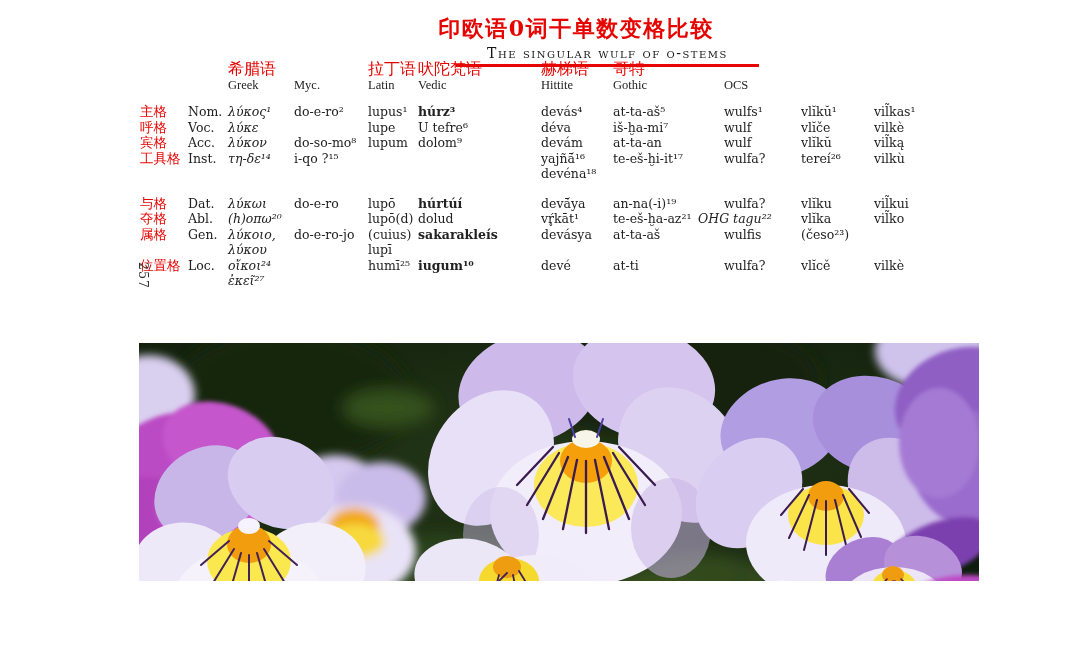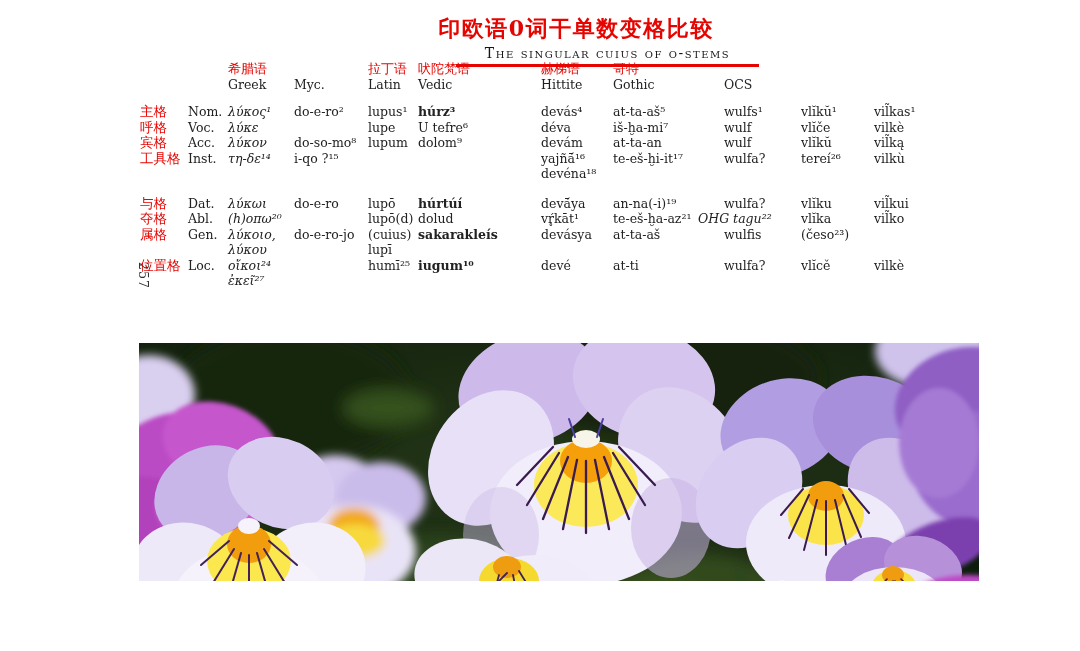--- a/index.html
+++ b/index.html
@@ -10,22 +10,22 @@
   .doc-title{position:absolute;top:14px;left:0;width:1080px;text-align:center;
     color:var(--accent);font-size:22px;font-weight:bold;letter-spacing:1.5px;}
   .subtitle-wrap{position:absolute;top:43px;left:420px;width:303px;text-align:center;
     border-bottom:3px solid var(--accent);padding-bottom:2px;}
   .doc-subtitle{font-variant:small-caps;font-size:14px;color:#151515;letter-spacing:1.5px;}
 
   .decl-table{position:absolute;left:104px;top:60px;width:836px;color:#222;font-size:12.5px;}
   .t-row{display:grid;grid-template-columns:48px 40px 66px 74px 50px 123px 72px 111px 77px 73px 102px;
     line-height:15.5px;align-items:start;}
   .t-head{margin-bottom:11px;}
-  .t-head .cn{display:block;color:var(--accent);font-size:13px;line-height:17px;min-height:17px;white-space:nowrap;}
-  .t-head .nm{display:block;line-height:16px;}
+  .t-head .cn{display:block;color:var(--accent);font-size:16px;line-height:17px;min-height:17px;white-space:nowrap;}
+  .t-head .nm{display:block;line-height:16px;font-family:Liberation Serif, serif;}
   .cell{white-space:pre-line;padding-right:3px;}
   .red-label{color:var(--accent);font-size:13.5px;white-space:nowrap;}
   .it{font-style:italic;}
   .b{font-weight:bold;}
   .gap{margin-top:14px;}
   .outdent{margin-left:-26px;font-style:italic;}
   .page-num{position:absolute;left:94px;top:268px;color:#333;font-size:12.5px;
     transform:rotate(90deg);letter-spacing:1px;}
 
   .photo{position:absolute;left:103px;top:343px;width:840px;height:279px;overflow:hidden;background:#16240f;}
@@ -38,21 +38,21 @@
   .bottom-line{position:absolute;left:0;top:648px;width:1080px;height:1px;background:#d9d9d9;}
 </style>
 </head>
 <body>
 
 <div class="page">
 
   <div class="doc-title">印欧语0词干单数变格比较</div>
 
   <div class="subtitle-wrap">
-    <span class="doc-subtitle">The singular cuius of o-stems</span>
+    <span class="doc-subtitle">The singular wulf of o-stems</span>
   </div>
 
   <div class="decl-table">
     <div class="t-row t-head" id="t-head">
         <div class="cell"><span class="cn"></span><span class="nm"></span></div>
         <div class="cell"><span class="cn"></span><span class="nm"></span></div>
         <div class="cell"><span class="cn">希腊语</span><span class="nm">Greek</span></div>
         <div class="cell"><span class="cn"></span><span class="nm">Myc.</span></div>
         <div class="cell"><span class="cn">拉丁语</span><span class="nm">Latin</span></div>
         <div class="cell"><span class="cn">吠陀梵语</span><span class="nm">Vedic</span></div>

